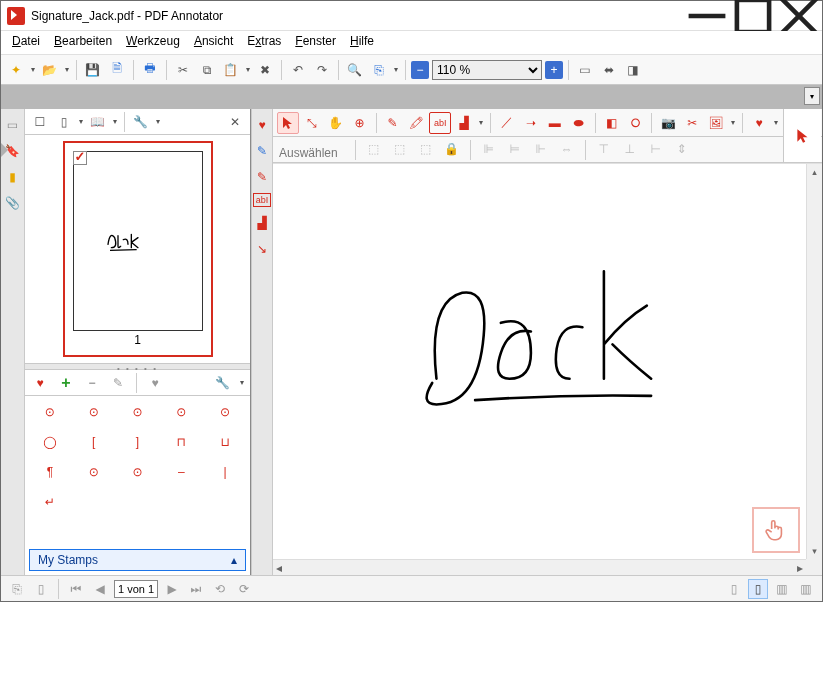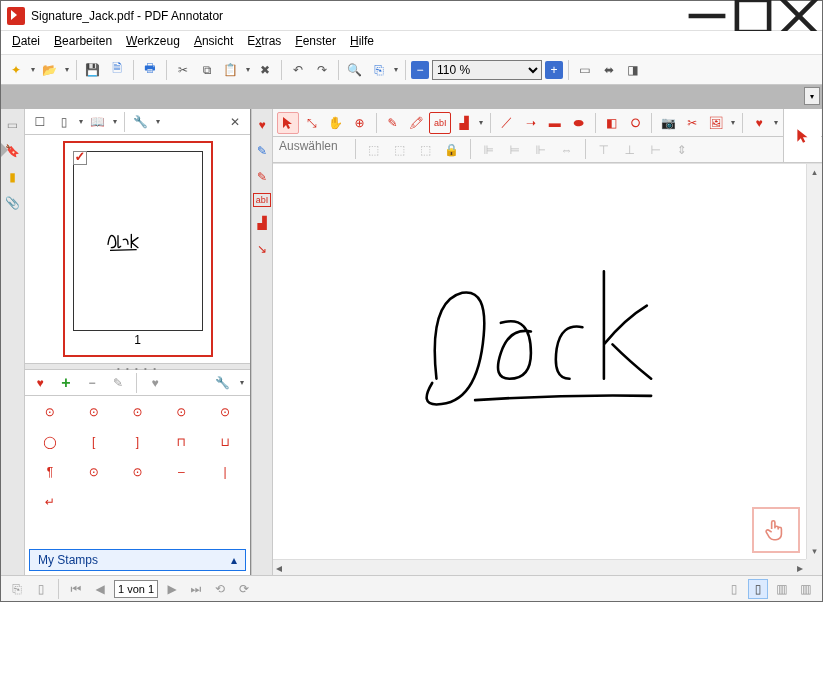--- a/index.html
+++ b/index.html
@@ -61,21 +61,21 @@
   .sp-toolbar2{height:26px;display:flex;align-items:center;border-bottom:1px solid #c9c9c9;padding:0 4px;gap:4px}
   .stamps{flex:1;overflow:auto;padding:6px}
   .stampgrid{display:grid;grid-template-columns:repeat(5,1fr);gap:10px 6px;color:var(--accent);font-size:14px;text-align:center}
   .stampgrid div{height:20px;display:flex;align-items:center;justify-content:center}
   .stamp-footer{height:22px;border:1px solid var(--blue);background:#eaf2fe;display:flex;align-items:center;padding:0 8px;color:#0a3b8f;justify-content:space-between;margin:4px}
 
   
   .docarea{flex:1;display:flex;flex-direction:column;min-width:0;background:#fff}
   .doc-toolbar{height:28px;display:flex;align-items:center;padding:2px 4px;background:#f8f8f8;border-bottom:1px solid #c9c9c9;gap:2px}
   .doc-toolbar .tbtn{color:var(--accent)}
-  .doc-toolbar2{height:26px;display:flex;align-items:flex-start;padding:2px 6px;background:#f8f8f8;border-bottom:1px solid #c9c9c9;gap:4px;color:#888}
+  .doc-toolbar2{height:26px;display:flex;align-items:flex-end;padding:2px 6px;background:#f8f8f8;border-bottom:1px solid #c9c9c9;gap:4px;color:#888}
   .doc-toolbar2 .lbl{color:#777;margin-right:10px}
   .doc-toolbar2 .tbtn{color:#bbb}
   .doc-right-notch{width:38px;height:54px;position:absolute;right:1px;top:0;background:#fff;border-left:1px solid #c9c9c9;border-bottom:1px solid #c9c9c9;display:flex;align-items:center;justify-content:center}
   .doc-right-notch svg{width:18px;height:18px;color:var(--accent)}
 
   .canvas-wrap{flex:1;position:relative;overflow:hidden;background:#fff;border-top:1px solid #e0e0e0}
   .canvas-viewport{position:absolute;inset:0 16px 16px 0;overflow:hidden;background:#fff}
   .vscroll{position:absolute;right:0;top:0;bottom:16px;width:16px;background:#f0f0f0;border-left:1px solid #ddd}
   .vscroll .up,.vscroll .dn{height:16px;display:flex;align-items:center;justify-content:center;color:#666;font-size:9px}
   .vscroll .dn{position:absolute;bottom:0;width:100%}

